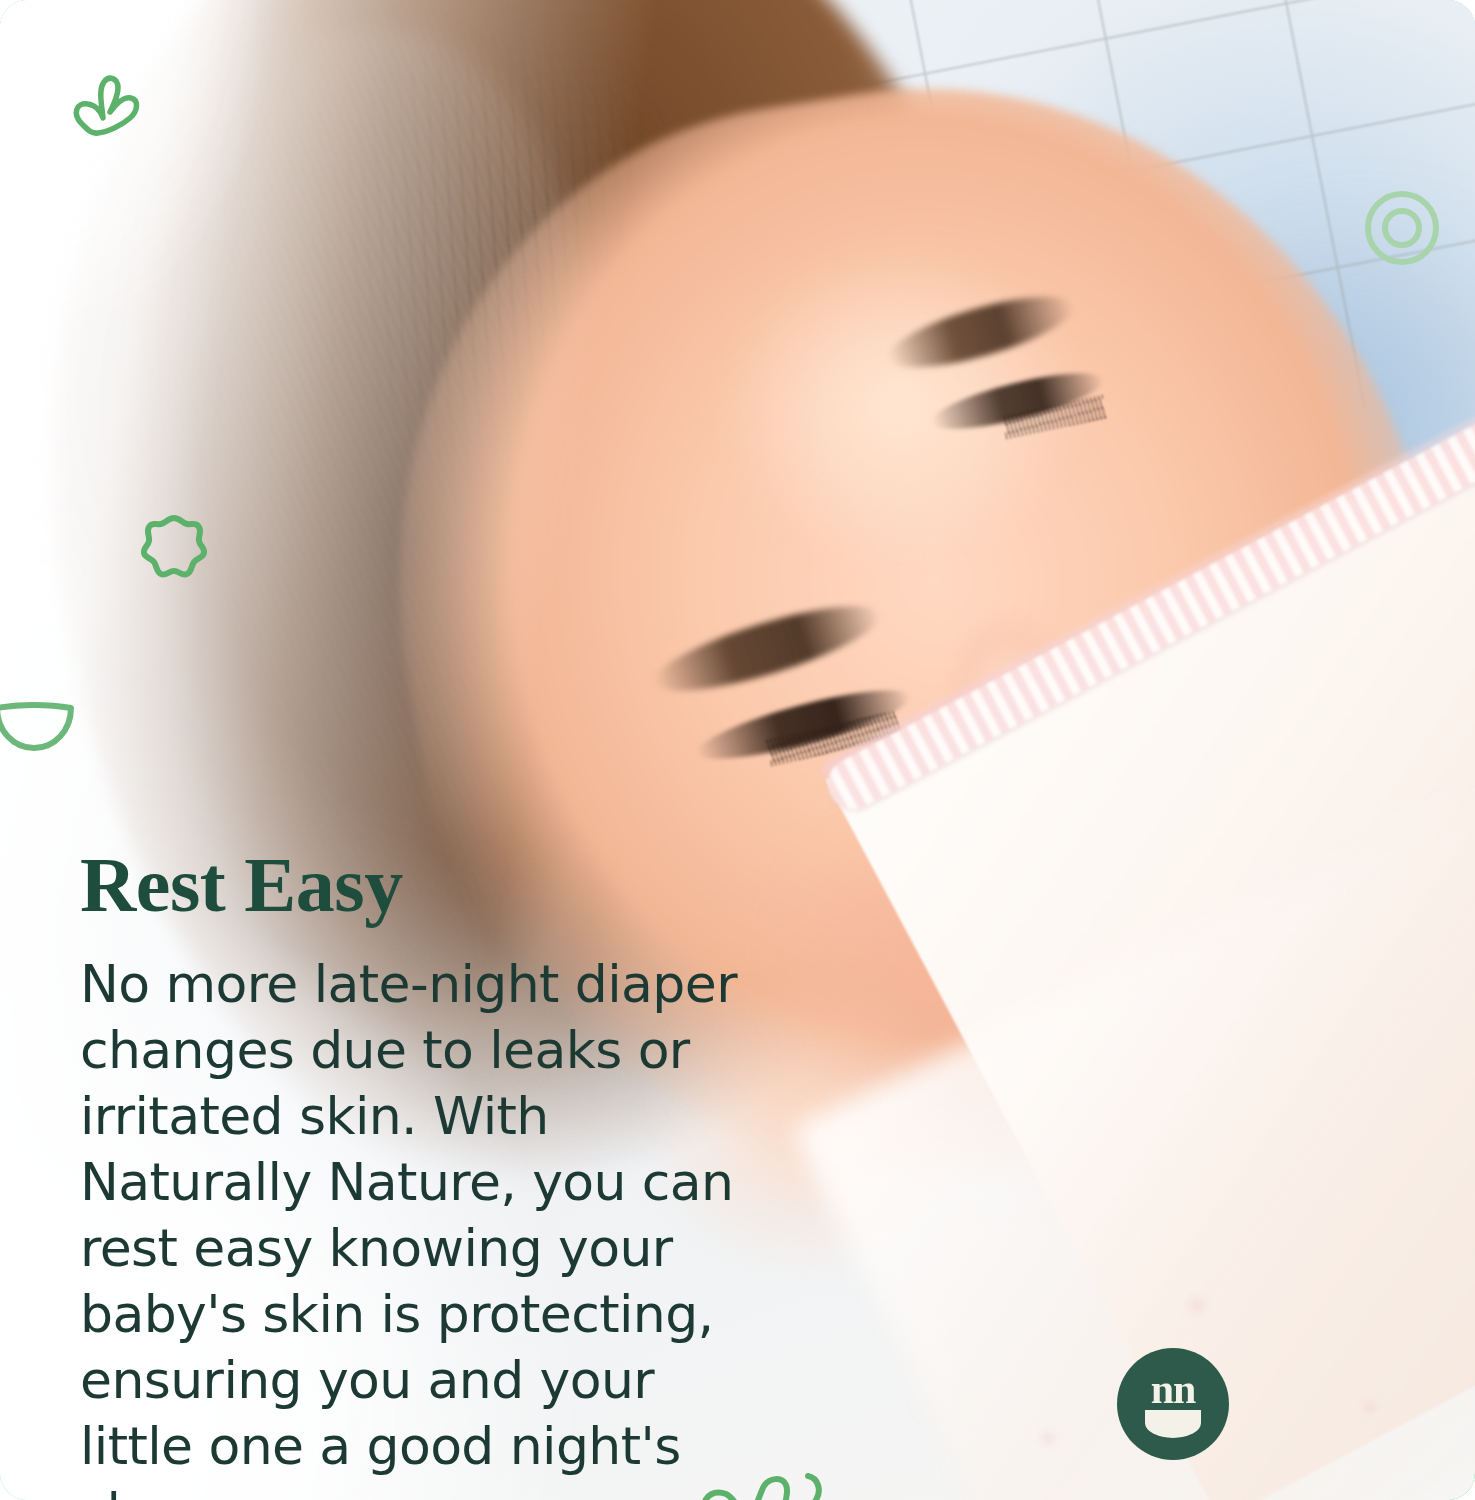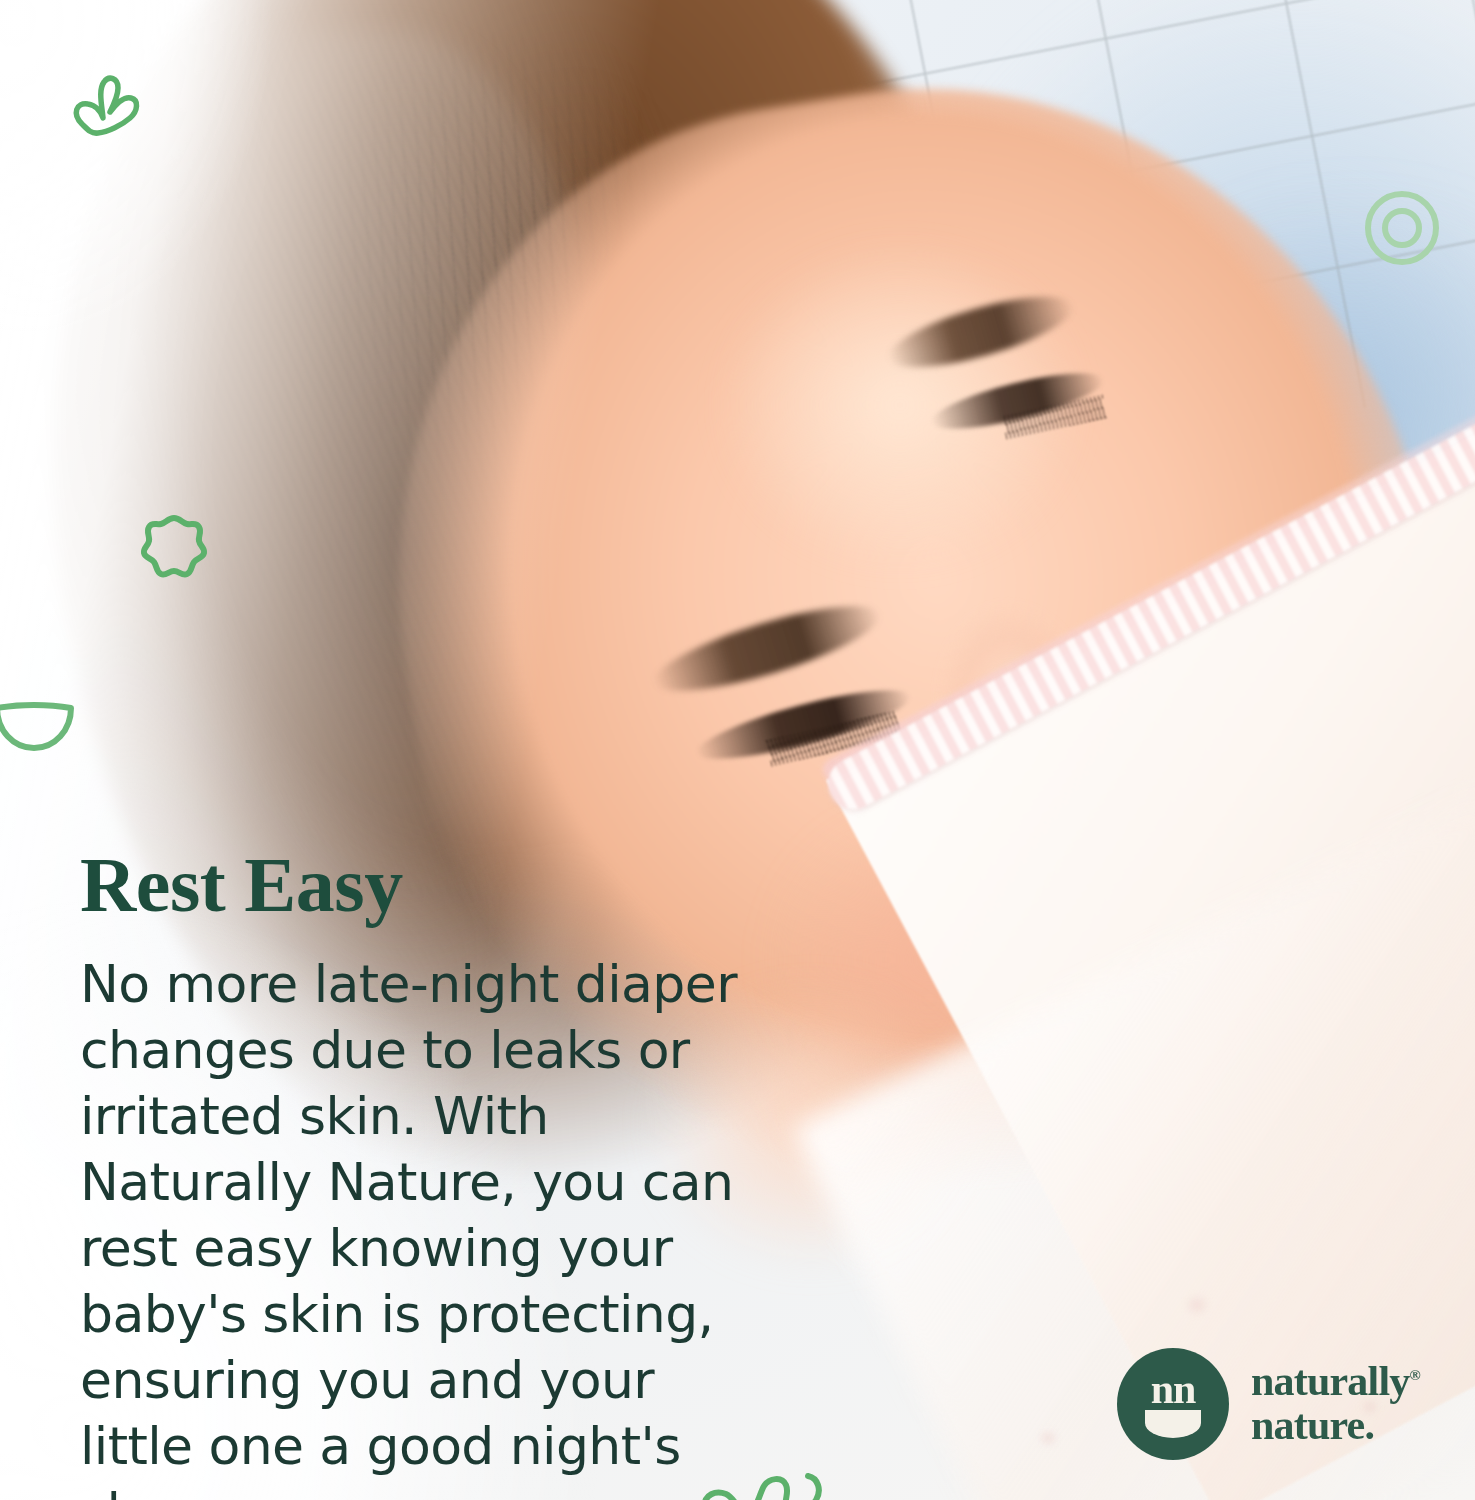--- a/index.html
+++ b/index.html
@@ -10,20 +10,21 @@
     background:#ffffff;
     font-family:"Liberation Sans", sans-serif;
     overflow:hidden;
   }
 
   #stage {
     position:relative;
     width:1475px; height:1500px;
     background:#22c55e;
     overflow:hidden;
+    border-radius:27px;
   }
 
   
   .photo { position:absolute; inset:0; overflow:hidden; }
 
   
   .bed-base{
     position:absolute; inset:0;
     background:
       radial-gradient(120% 95% at 78% 8%, #e8eef4 0%, #eef2f6 28%, rgba(240,244,247,0) 62%),
@@ -406,19 +407,15 @@
   <div class="copy">
     <h1 class="headline">Rest Easy</h1>
     <p class="body-copy">No more late-night diaper changes due to leaks or irritated skin. With Naturally Nature, you can rest easy knowing your baby's skin is protecting, ensuring you and your little one a good night's sleep.</p>
   </div>
 
   <div class="logo">
     <div class="logo-mark">
       <div class="nn">nn</div>
       <div class="smile"></div>
     </div>
-    <div class="logo-word">
-      <span>naturally</span><span class="reg">®</span><br>
-      <span>nature.</span>
-    </div>
   </div>
 
 </div>
 
 </body></html>

